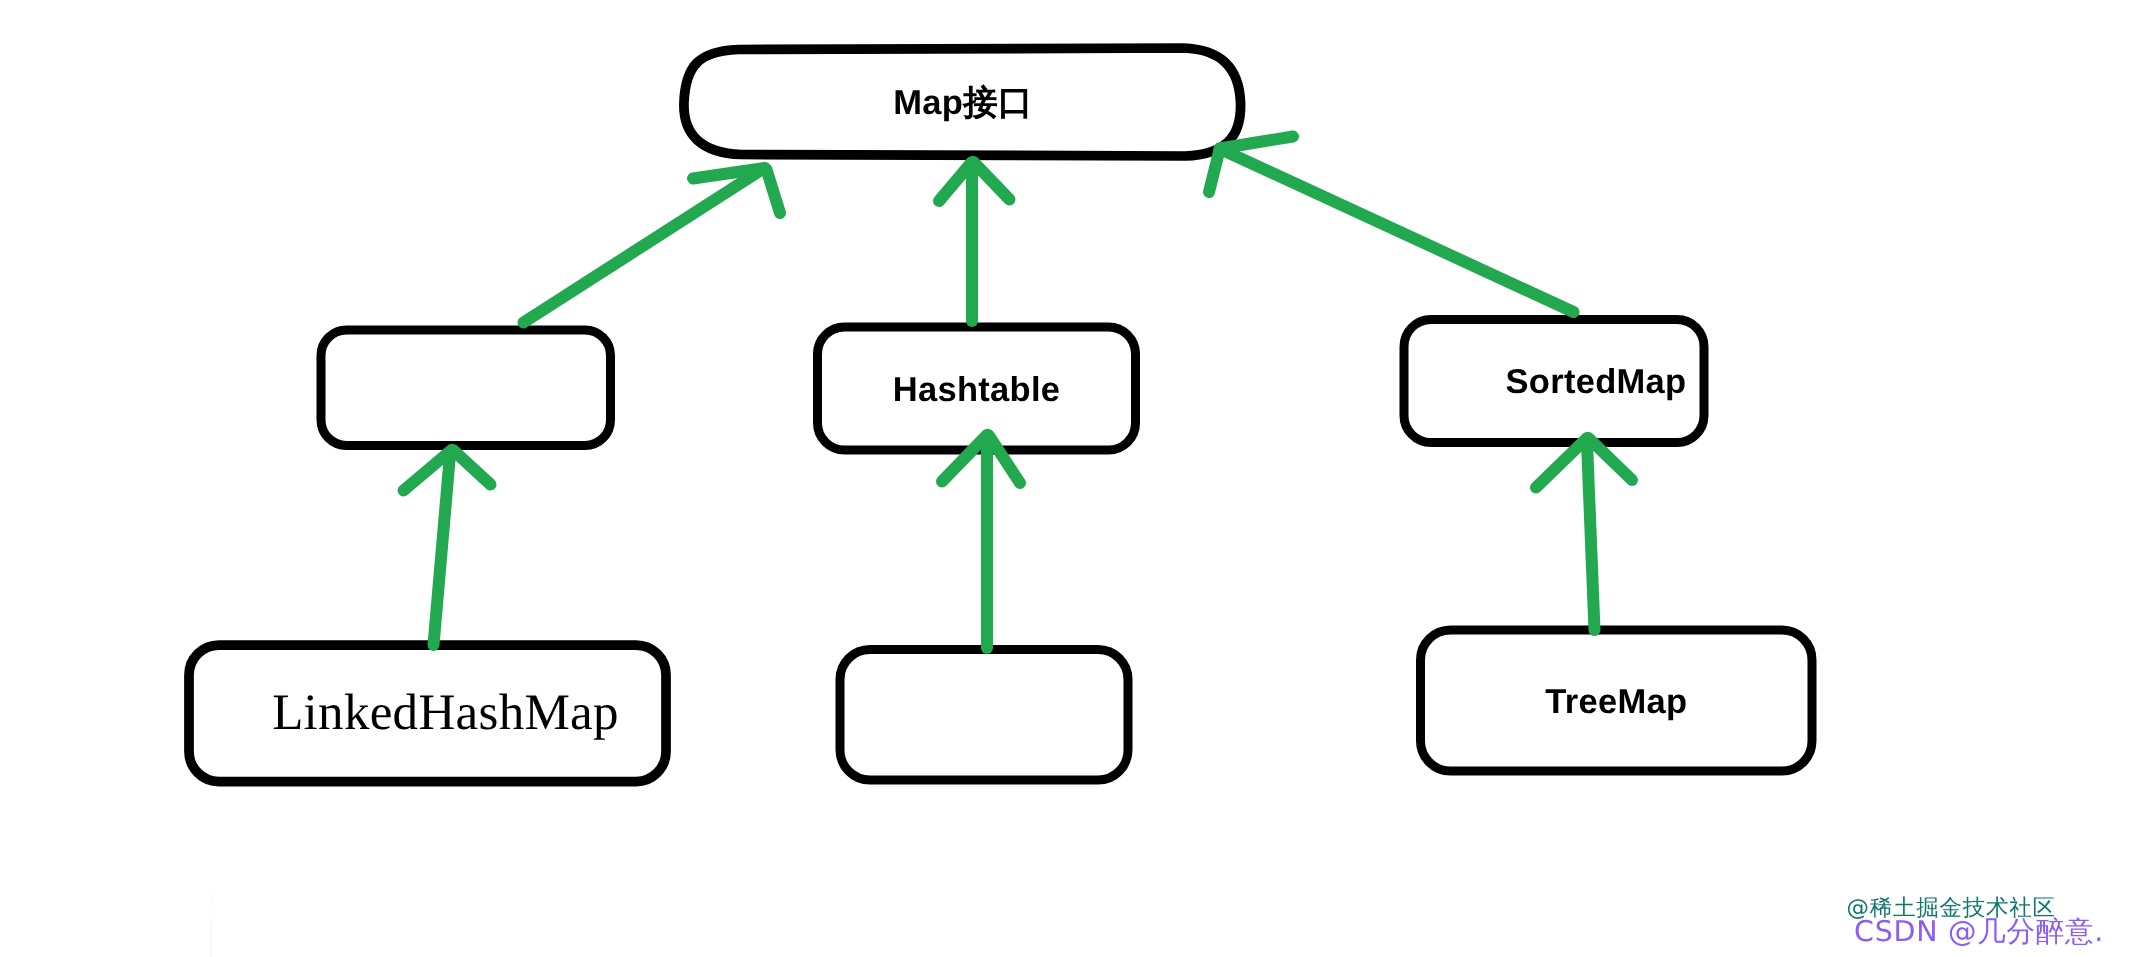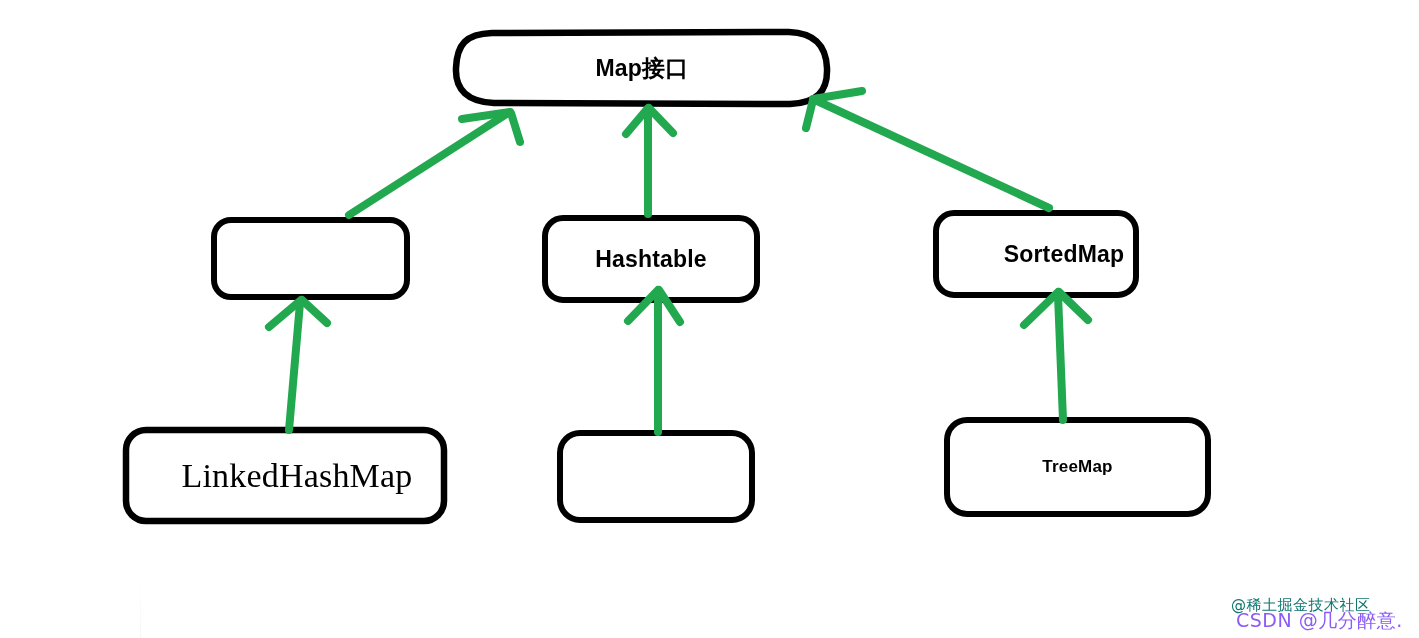--- a/index.html
+++ b/index.html
@@ -157,21 +157,21 @@
 
   <div class="node-label" style="left:934px; top:211px; width:204px; height:86px; font-size:23px;padding-left:28px;">
     <span>SortedMap</span>
   </div>
 
   <div class="node-label serif" style="left:136px; top:428px; width:322px; height:95px; font-size:34px;">
     <span>LinkedHashMap</span>
   </div>
 
 
-  <div class="node-label" style="left:945px; top:418px; width:265px; height:98px; font-size:17px;">
+  <div class="node-label" style="left:945px; top:418px; width:265px; height:98px; font-size:23px;">
     <span>TreeMap</span>
   </div>
 
   <div class="edge-artifact"></div>
 
   <div class="watermark wm-juejin">@稀土掘金技术社区</div>
   <div class="watermark wm-csdn">CSDN @几分醉意.</div>
 
 </div>
 

